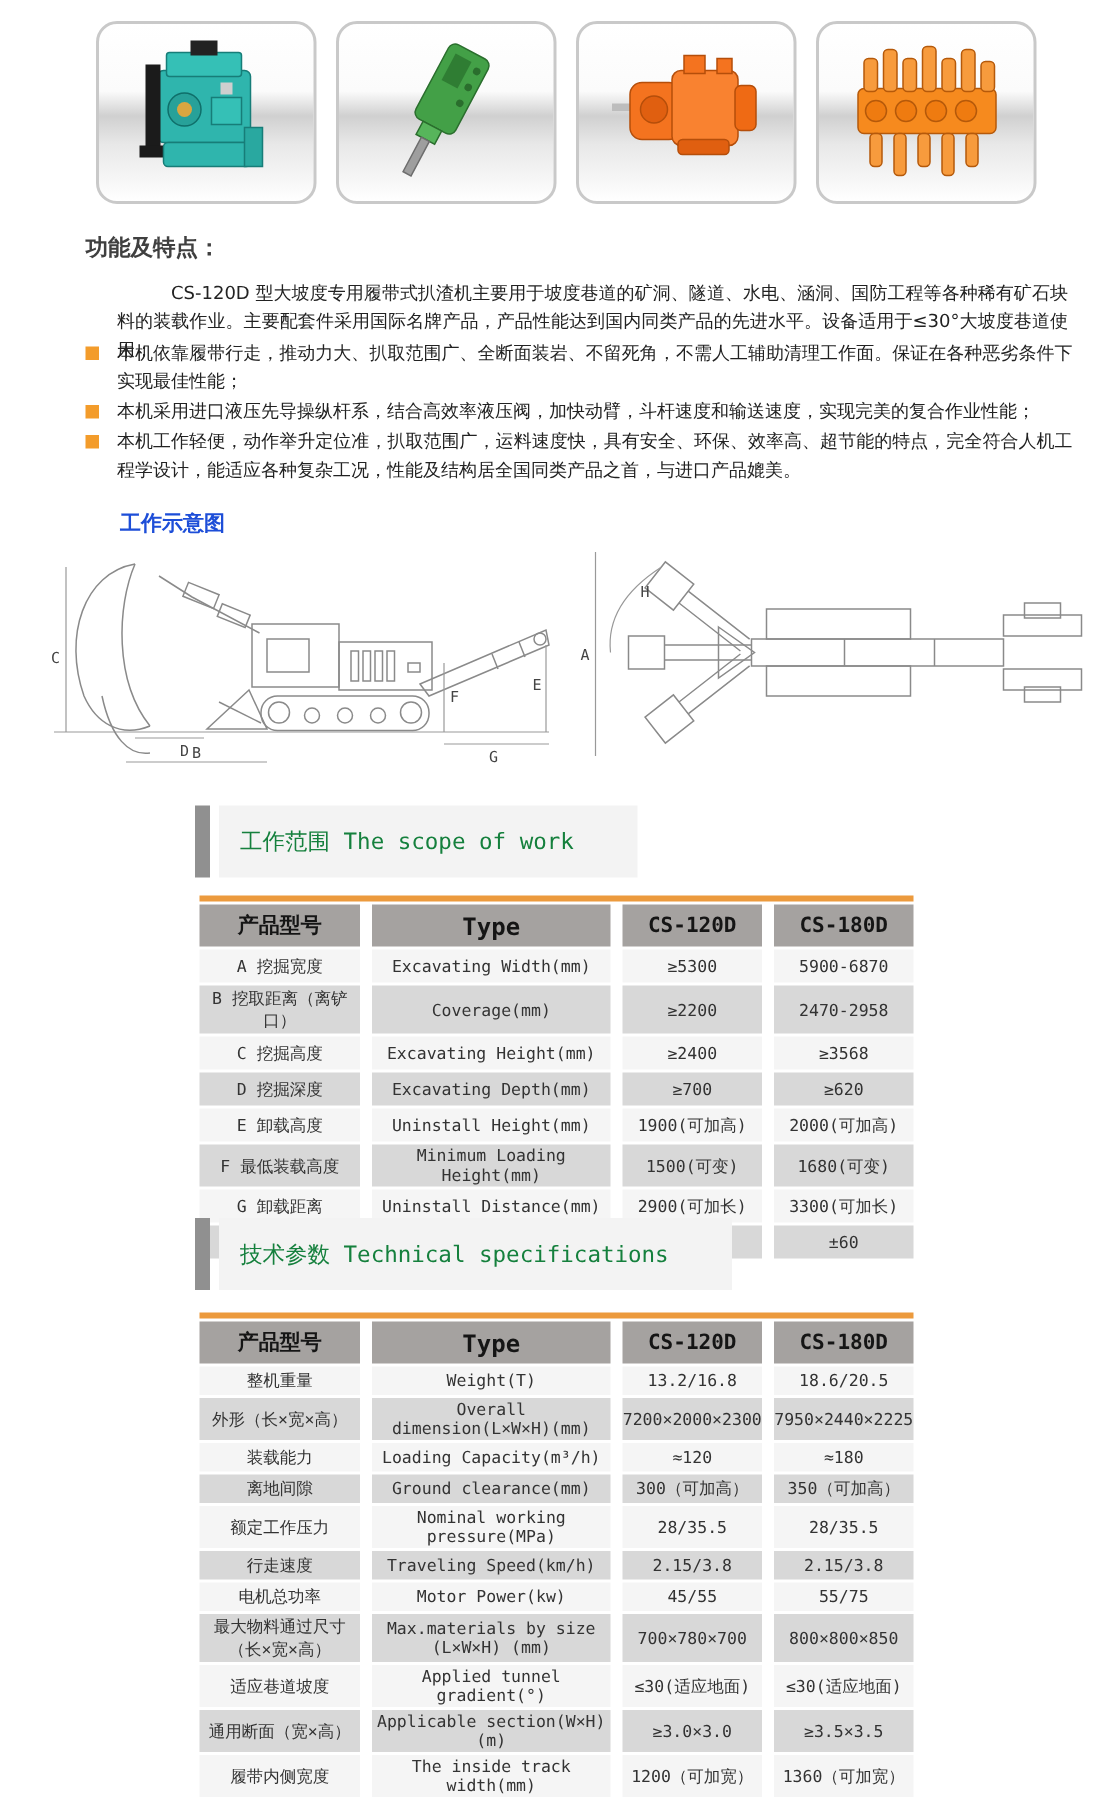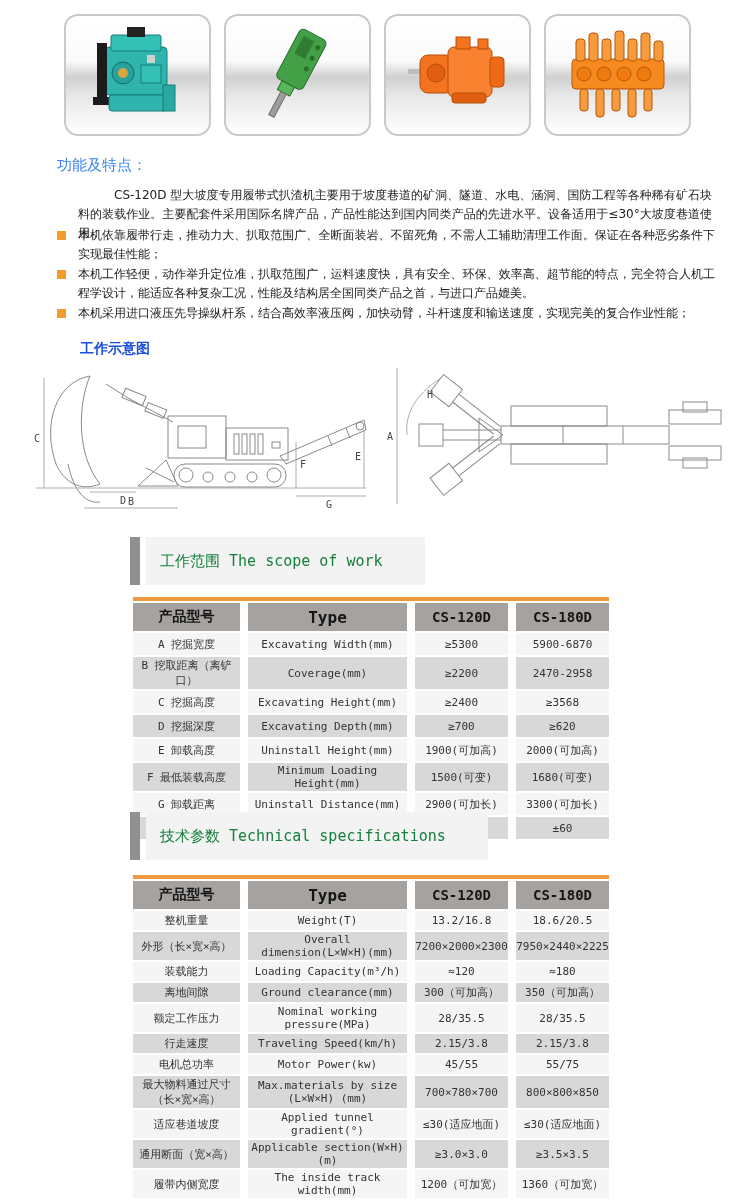--- a/index.html
+++ b/index.html
@@ -6,21 +6,21 @@
   body{width:738px;height:1200px;background:#ffffff;font-family:"DejaVu Sans",sans-serif;}
   .page{position:relative;width:738px;height:1200px;overflow:hidden;background:#fff;}
 
   
   .products{position:absolute;top:14px;left:64px;display:flex;gap:13px;}
   .product-card{width:143px;height:118px;border:2px solid #c9c9c9;border-radius:14px;
     background:linear-gradient(180deg,#ffffff 0%,#fbfbfb 38%,#d0d0d0 52%,#e8e8e8 68%,#ffffff 100%);
     display:flex;align-items:center;justify-content:center;overflow:hidden;}
 
   
-  .features-heading{position:absolute;top:156px;left:57px;font-size:15px;font-weight:normal;color:#3b82f6;}
+  .features-heading{position:absolute;top:156px;left:57px;font-size:15px;font-weight:bold;color:#404040;}
   .intro{position:absolute;top:186px;left:78px;width:634px;font-size:12px;line-height:19px;color:#222;text-align:justify;text-indent:36px;margin:0;}
   .bullets{position:absolute;top:226px;left:57px;width:658px;}
   .bullet{display:flex;margin-bottom:1px;}
   .bullet-sq{flex:0 0 9px;width:9px;height:9px;background:#f39c2b;margin:5px 12px 0 0;}
   .bullet-text{font-size:12px;line-height:19px;color:#222;text-align:justify;}
 
   
   .diagram-heading{position:absolute;top:340px;left:80px;font-size:14px;font-weight:bold;color:#1d4ed8;}
   .svg-left{position:absolute;top:364px;left:28px;}
   .svg-right{position:absolute;top:352px;left:383px;}
@@ -129,25 +129,25 @@
 
   <div class="features-heading">功能及特点：</div>
   <p class="intro">CS-120D 型大坡度专用履带式扒渣机主要用于坡度巷道的矿洞、隧道、水电、涵洞、国防工程等各种稀有矿石块料的装载作业。主要配套件采用国际名牌产品，产品性能达到国内同类产品的先进水平。设备适用于≤30°大坡度巷道使用；</p>
   <div class="bullets">
     <div class="bullet">
       <span class="bullet-sq"></span>
       <span class="bullet-text">本机依靠履带行走，推动力大、扒取范围广、全断面装岩、不留死角，不需人工辅助清理工作面。保证在各种恶劣条件下实现最佳性能；</span>
     </div>
     <div class="bullet">
       <span class="bullet-sq"></span>
-      <span class="bullet-text">本机工作轻便，动作举升定位准，扒取范围广，运料速度快，具有安全、环保、效率高、超节能的特点，完全符合人机工程学设计，能适应各种复杂工况，性能及结构居全国同类产品之首，与进口产品媲美。</span>
+      <span class="bullet-text">本机采用进口液压先导操纵杆系，结合高效率液压阀，加快动臂，斗杆速度和输送速度，实现完美的复合作业性能；</span>
     </div>
     <div class="bullet">
       <span class="bullet-sq"></span>
-      <span class="bullet-text">本机采用进口液压先导操纵杆系，结合高效率液压阀，加快动臂，斗杆速度和输送速度，实现完美的复合作业性能；</span>
+      <span class="bullet-text">本机工作轻便，动作举升定位准，扒取范围广，运料速度快，具有安全、环保、效率高、超节能的特点，完全符合人机工程学设计，能适应各种复杂工况，性能及结构居全国同类产品之首，与进口产品媲美。</span>
     </div>
   </div>
 
   <div class="diagram-heading">工作示意图</div>
 
   <svg class="svg-left" width="342" height="150" viewBox="0 0 342 150">
     <line class="dim" x1="8" y1="124" x2="338" y2="124"></line>
 
     <path class="diag" d="M62 12 C 28 18, 14 60, 28 100 C 36 118, 52 128, 72 120"></path>
     <path class="diag" d="M62 12 C 50 40, 48 90, 72 120"></path>

